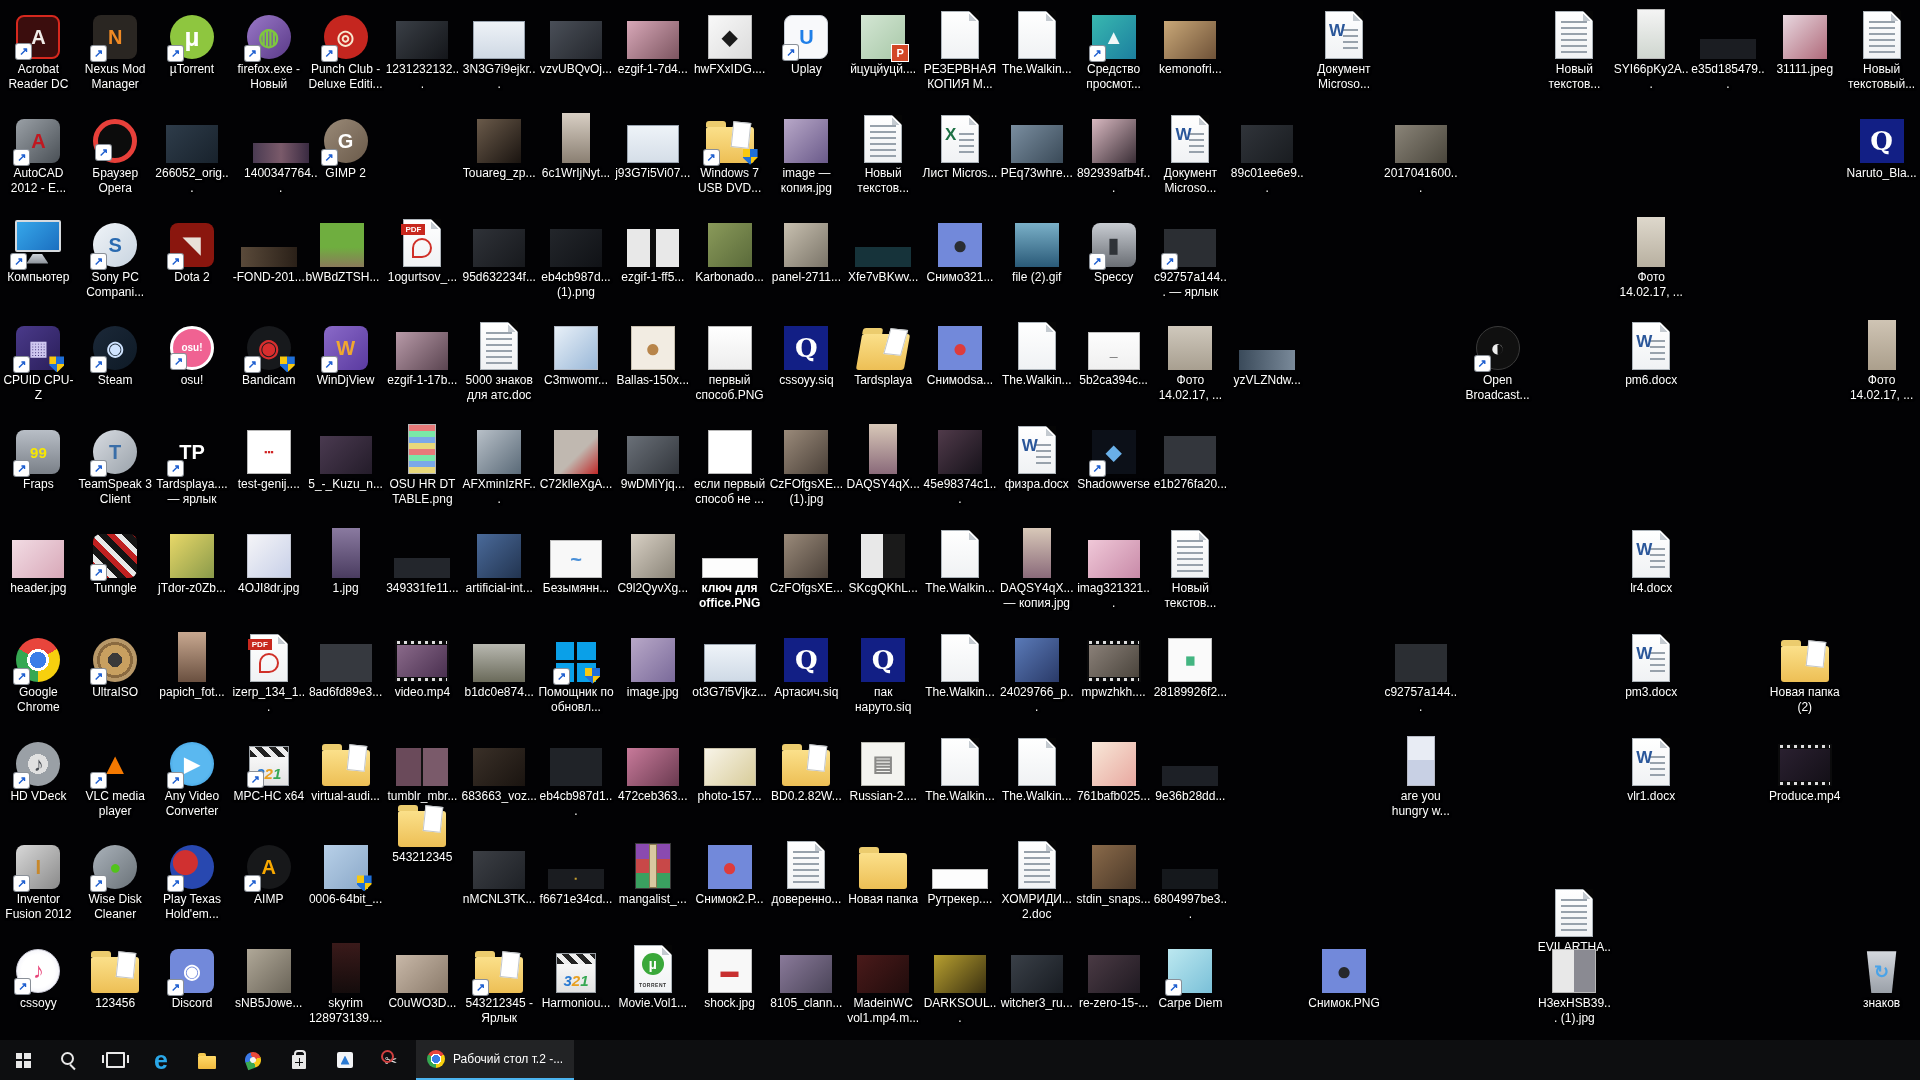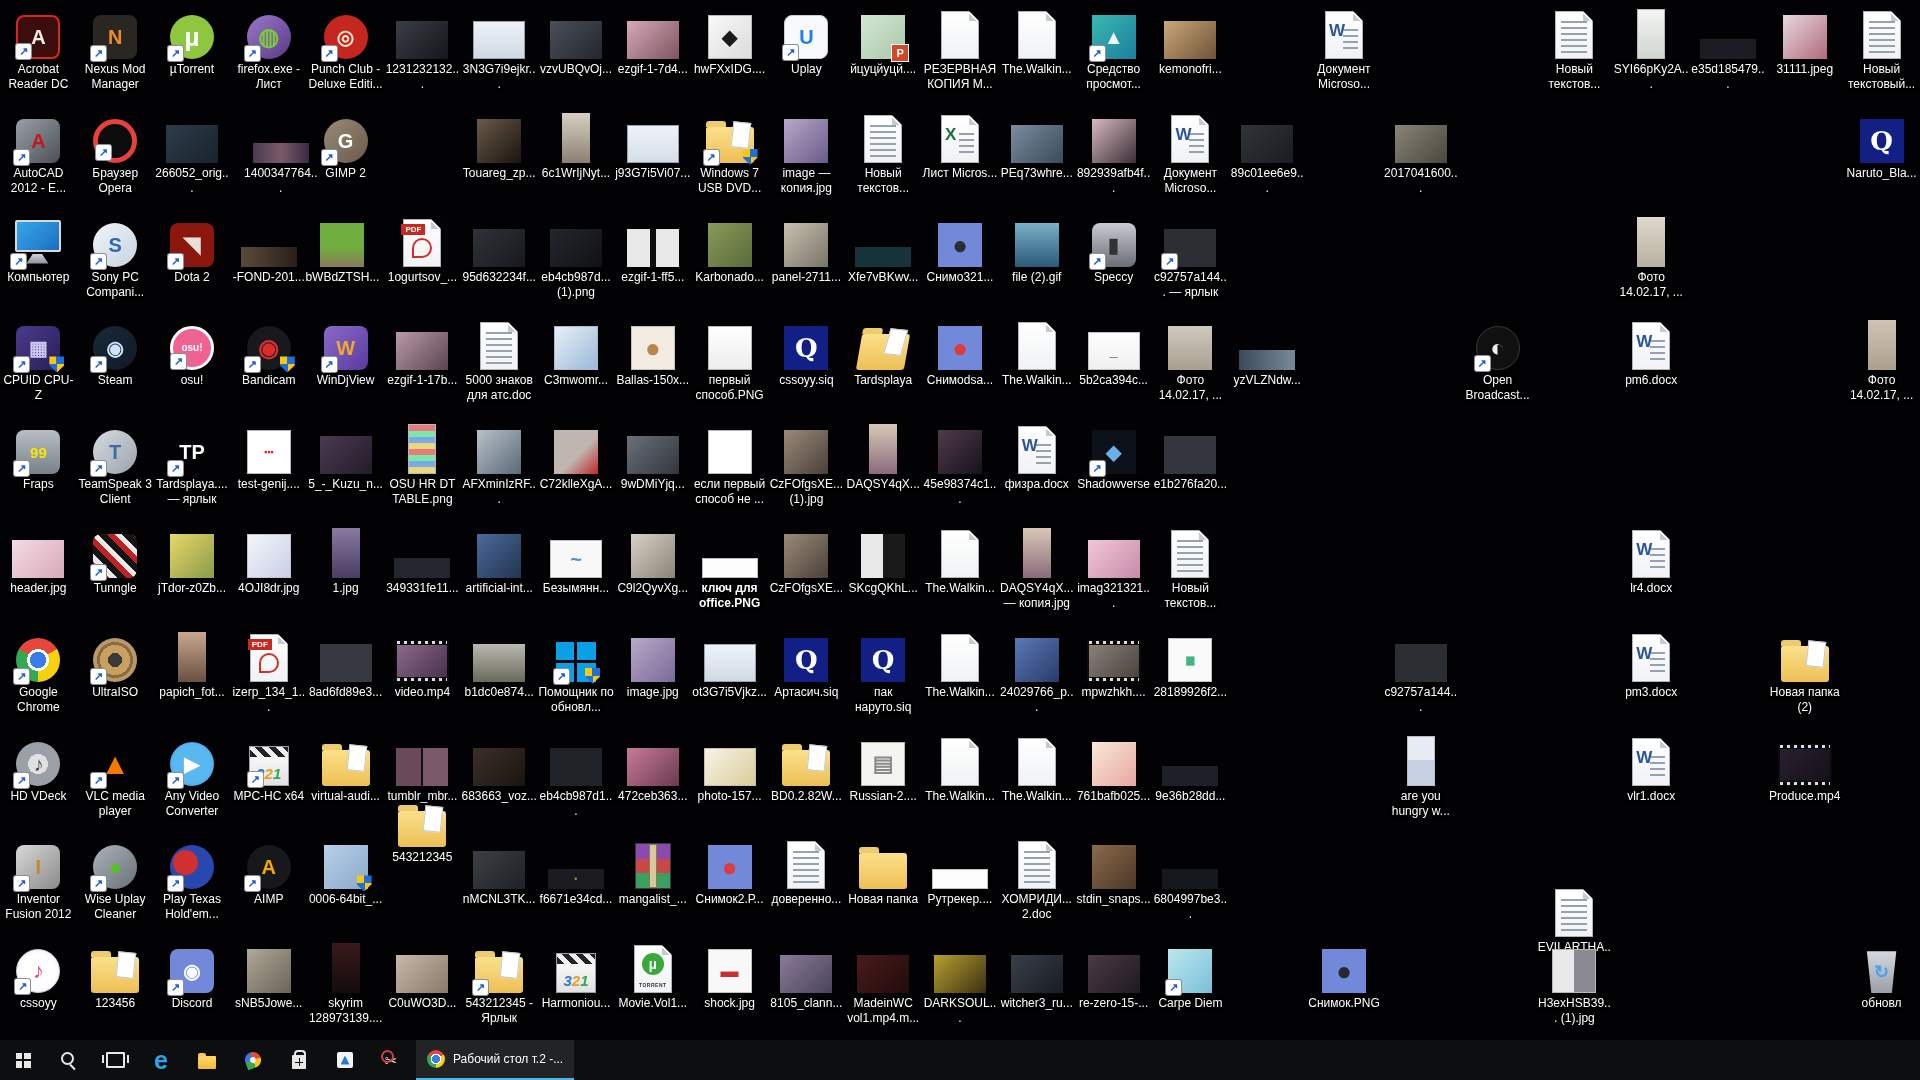--- a/index.html
+++ b/index.html
@@ -135,21 +135,21 @@
         </div>
         <div class="lbl">µTorrent</div>
       </div>
       <div class="di" style="left: 230.4px; top: 3px;">
         <div class="gw">
           <div class="g k-o" style="background: linear-gradient(135deg, rgb(154, 120, 200), rgb(90, 58, 136));">
             <span class="gx" style="color: rgb(126, 198, 63); font-size: 24px;">◍</span>
             <div class="bdg-a">↗</div>
           </div>
         </div>
-        <div class="lbl">firefox.exe - Лист</div>
+        <div class="lbl">firefox.exe - Новый</div>
       </div>
       <div class="di" style="left: 307.2px; top: 3px;">
         <div class="gw">
           <div class="g k-o" style="background: rgb(197, 38, 31);">
             <span class="gx" style="color: rgb(248, 232, 208);">◎</span>
             <div class="bdg-a">↗</div>
           </div>
         </div>
         <div class="lbl">Punch Club - Deluxe Editi...</div>
       </div>
@@ -1188,21 +1188,21 @@
         </div>
         <div class="lbl">Inventor Fusion 2012</div>
       </div>
       <div class="di" style="left: 76.8px; top: 833.4px;">
         <div class="gw">
           <div class="g k-o" style="background: linear-gradient(135deg, rgb(170, 178, 186), rgb(106, 114, 120));">
             <span class="gx" style="color: rgb(82, 196, 26);">●</span>
             <div class="bdg-a">↗</div>
           </div>
         </div>
-        <div class="lbl">Wise Uplay Cleaner</div>
+        <div class="lbl">Wise Disk Cleaner</div>
       </div>
       <div class="di" style="left: 153.6px; top: 833.4px;">
         <div class="gw">
           <div class="g k-o" style="background: radial-gradient(circle at 35% 40%, rgb(208, 48, 48) 0px, rgb(208, 48, 48) 12px, rgb(40, 72, 176) 13px);">
             <div class="bdg-a">↗</div>
           </div>
         </div>
         <div class="lbl">Play Texas Hold'em...</div>
       </div>
       <div class="di" style="left: 230.4px; top: 833.4px;">
@@ -1437,21 +1437,21 @@
           <div class="g k-q" style="background: linear-gradient(90deg, rgb(232, 232, 232) 50%, rgb(138, 138, 146) 50%); border: 1px solid rgb(184, 184, 184);"></div>
         </div>
         <div class="lbl">H3exHSB39... (1).jpg</div>
       </div>
       <div class="di" style="left: 1843.2px; top: 937.2px;">
         <div class="gw">
           <div class="g k-B">
             <span class="gx" style="color: rgb(74, 163, 232);">↻</span>
           </div>
         </div>
-        <div class="lbl">обновл</div>
+        <div class="lbl">знаков</div>
       </div>
     </div>
 
   <div class="taskbar">
     <div class="tb-left">
       <button class="tbi">
           <span class="ic-start"></span>
         </button>
       <button class="tbi">
           <span class="ic-search"></span>

